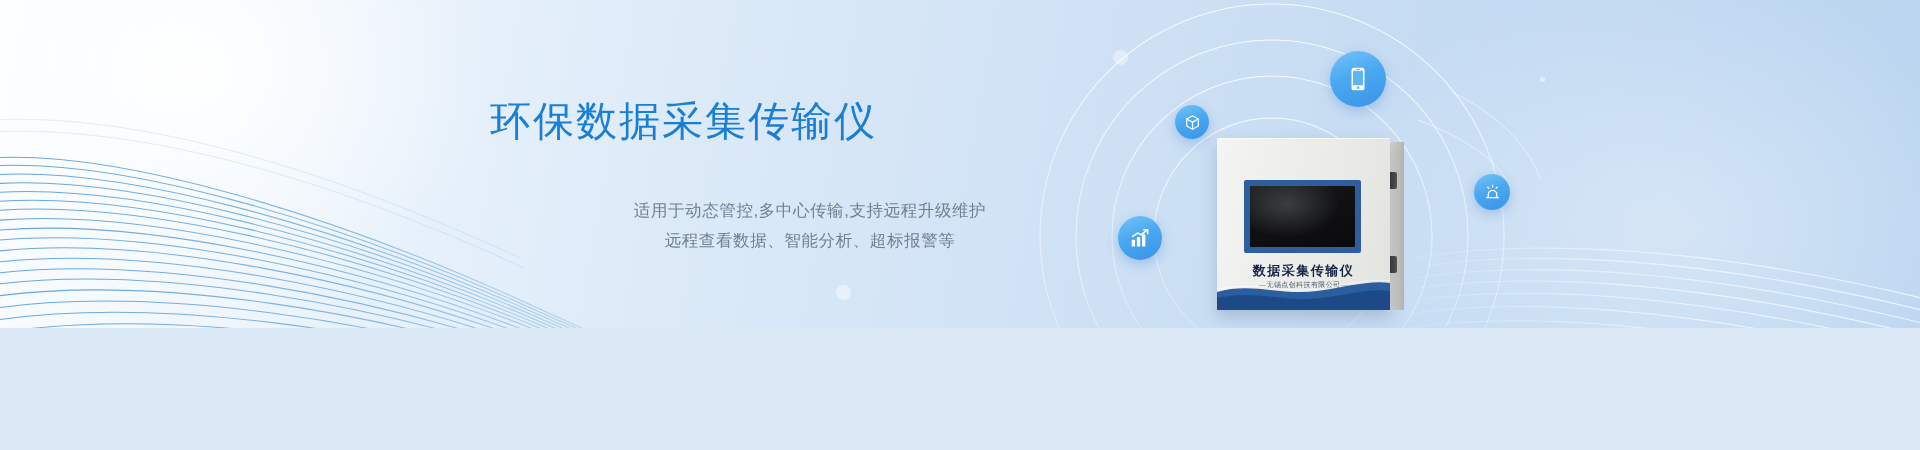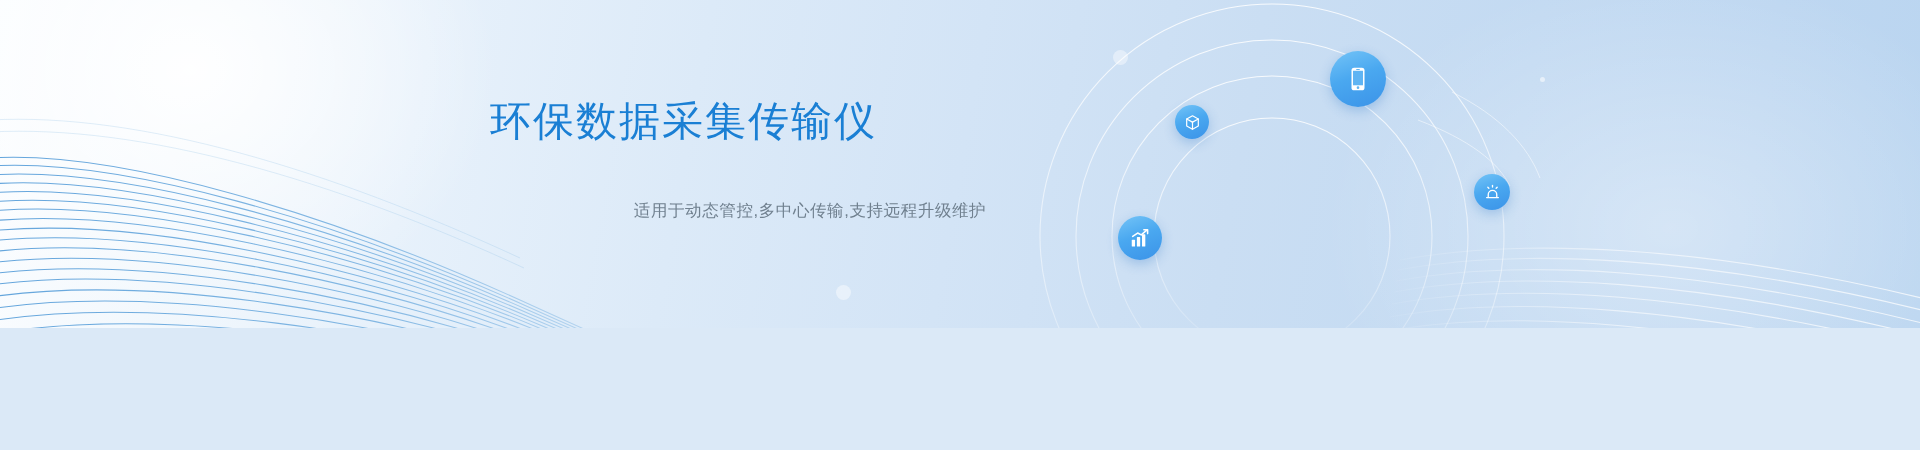--- a/index.html
+++ b/index.html
@@ -243,20 +243,21 @@
     <g fill="none" stroke="#ffffff" stroke-opacity="0.50" stroke-width="1">
       <path d="M1418,120 C1470,140 1498,162 1510,186"></path>
       <path d="M1452,92 C1500,116 1528,146 1540,178"></path>
     </g>
   </svg>
 
   <div class="copy">
     <h1 class="headline">环保数据采集传输仪</h1>
     <div class="sublist">
       <p class="subline">适用于动态管控,多中心传输,支持远程升级维护</p>
+      <p class="subline">远程查看数据、智能分析、超标报警等</p>
     </div>
   </div>
 
   <div class="bubble b1"></div>
   <div class="bubble b2"></div>
   <div class="bubble b3"></div>
   <div class="bubble b4"></div>
 
   <div class="badge badge-phone">
     <span>
@@ -296,14 +297,34 @@
       <svg width="19" height="19" viewBox="0 0 24 24" fill="none" stroke="#ffffff" stroke-width="1.7" stroke-linecap="round" stroke-linejoin="round" xmlns="http://www.w3.org/2000/svg">
         <path d="M6.6 18.2v-3.4a5.4 5.4 0 0 1 10.8 0v3.4"></path>
         <path d="M4.6 18.4h14.8"></path>
         <path d="M12 5.2V3.2"></path>
         <path d="M7.4 6.6 6.1 5.3"></path>
         <path d="M16.6 6.6l1.3-1.3"></path>
       </svg>
     </span>
   </div>
 
+  <div class="device-wrap">
+    <div class="device-side"></div>
+    <div class="latch top"></div>
+    <div class="latch bottom"></div>
+
+    <div class="device">
+      <div class="screen-frame">
+        <div class="screen"></div>
+      </div>
+
+      <div class="device-title">数据采集传输仪</div>
+      <div class="device-sub">—无锡点创科技有限公司—</div>
+
+      <svg class="device-wave" viewBox="0 0 173 34" preserveAspectRatio="none" xmlns="http://www.w3.org/2000/svg">
+        <path d="M0,16 C34,6 66,20 100,15 C130,11 152,4 173,7 L173,34 L0,34 Z" fill="#2a5ea0"></path>
+        <path d="M0,22 C38,13 70,27 104,22 C134,18 154,12 173,15 L173,34 L0,34 Z" fill="#1d4a86"></path>
+        <path d="M0,14 C34,4 66,18 100,13 C130,9 152,2 173,5" fill="none" stroke="#ffffff" stroke-opacity="0.55" stroke-width="1"></path>
+      </svg>
+    </div>
+  </div>
 
 </div>
 
 </body></html>

